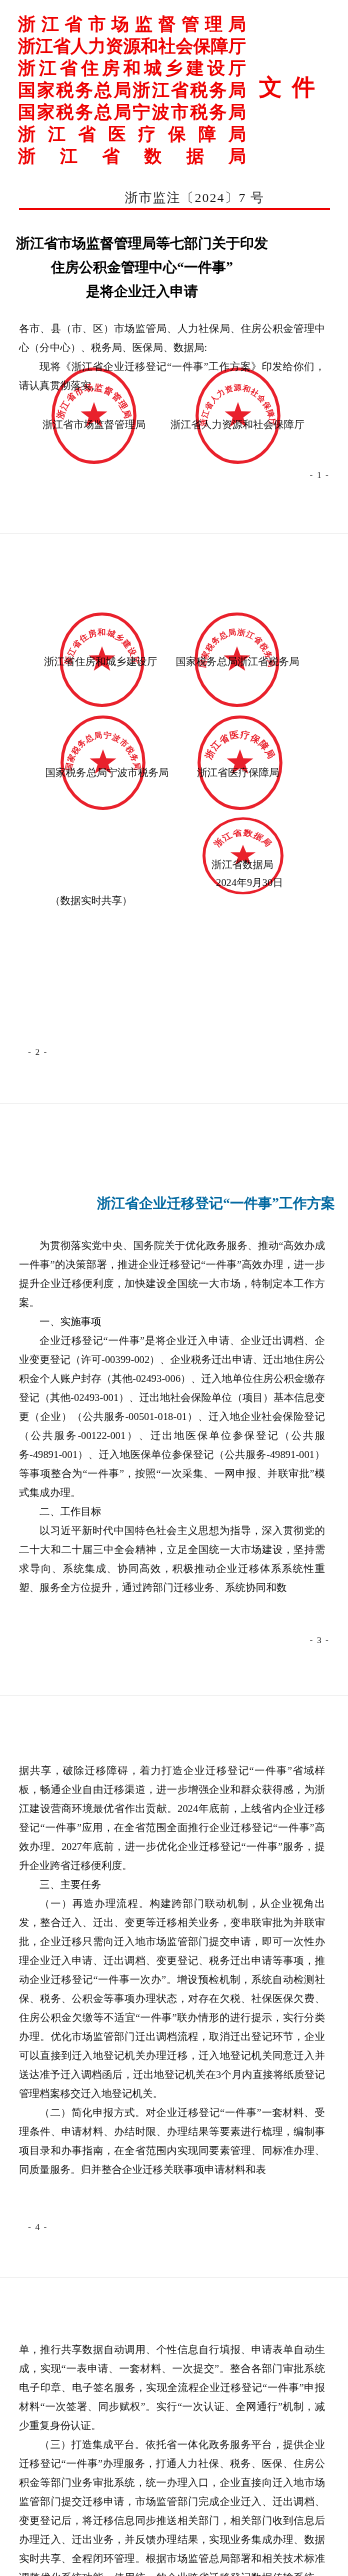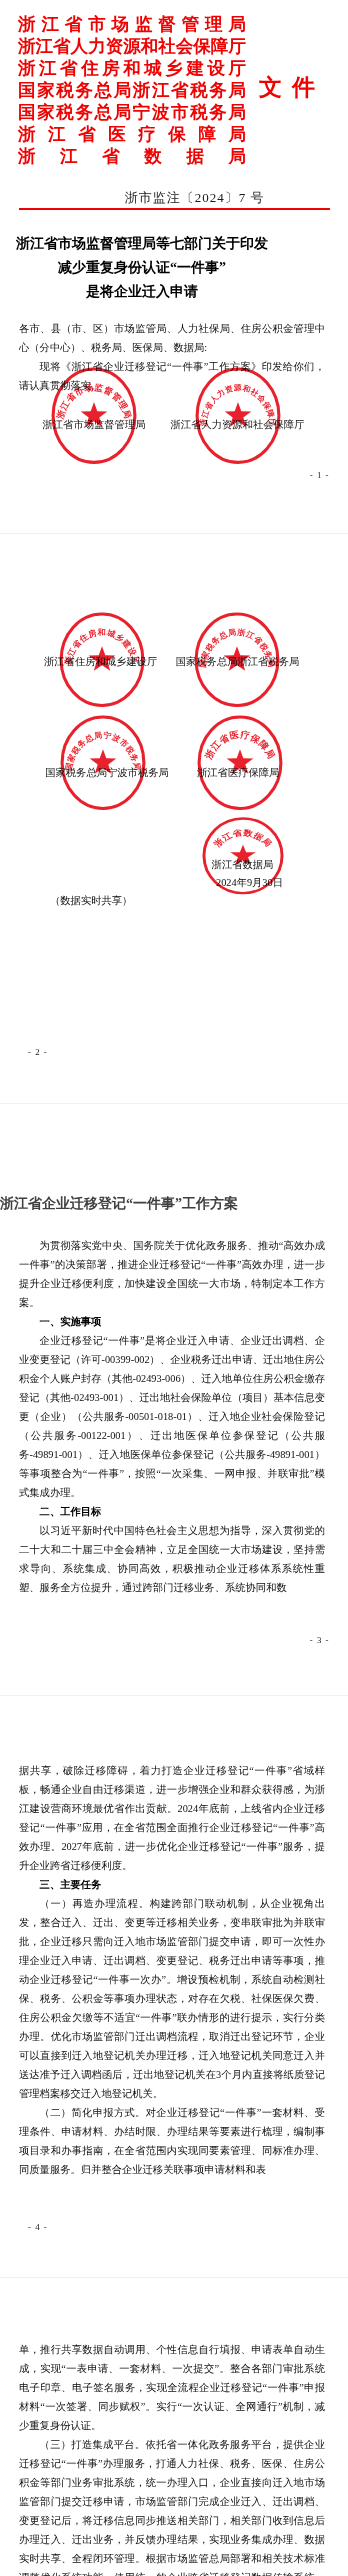--- a/index.html
+++ b/index.html
@@ -13,21 +13,21 @@
   .doc-label{top:76px;left:259px;width:56px;display:flex;justify-content:space-between;
        font-size:23px;font-weight:700;color:#ee0202;line-height:24px;}
   .doc-number{top:189px;left:0;width:349px;text-align:center;font-size:13px;color:#1a1a1a;letter-spacing:1px;padding-left:20px;}
   .red-rule{top:208px;left:19px;width:311px;height:1.5px;background:#ee0202;}
   .notice-title{top:232px;left:0;width:284px;text-align:center;font-size:14px;font-weight:700;
        line-height:24px;color:#000;}
   
   .block{width:306px;left:19px;font-size:10.3px;line-height:19px;text-align:justify;text-justify:inter-ideograph;color:#0d0d0d;}
   .block p{margin:0;}
   .indent{text-indent:2em;}
-  .hd{font-family:"Liberation Sans","DejaVu Sans",sans-serif;font-weight:700;text-indent:2em;color:#000;}
+  .hd{font-family:"Liberation Sans","DejaVu Sans",sans-serif;font-weight:400;text-indent:2em;color:#000;}
   
   .sig{font-size:10.3px;color:#0d0d0d;text-align:center;white-space:nowrap;}
   .seal{mix-blend-mode:multiply;opacity:.93;}
   .seal text{font-family:"Liberation Serif","DejaVu Serif",serif;font-weight:700;fill:#e8101c;letter-spacing:1px;}
   .pageno{font-size:8.8px;color:#222;letter-spacing:1px;font-family:"Liberation Serif",serif;}
   .pagesep{left:0;width:349px;height:1px;background:#f1f1f1;}
   .note{font-size:10.3px;color:#0d0d0d;}
 </style>
 </head>
 <body>
@@ -124,21 +124,21 @@
   </div>
   <div class="abs doc-label">
       <span>文</span>
       <span>件</span>
     </div>
   <div class="abs doc-number">浙市监注〔2024〕7 号</div>
   <div class="abs red-rule"></div>
 
   <div class="abs notice-title">
     <div>浙江省市场监督管理局等七部门关于印发</div>
-    <div>减少重复身份认证“一件事”</div>
+    <div>住房公积金管理中心“一件事”</div>
     <div>是将企业迁入申请</div>
   </div>
 
   <div class="abs block" style="top:319px;">
     <p>各市、县（市、区）市场监管局、人力社保局、住房公积金管理中心（分中心）、税务局、医保局、数据局:</p>
     <p class="indent">现将《浙江省企业迁移登记“一件事”工作方案》印发给你们，请认真贯彻落实。</p>
   </div>
 
   <div class="abs sig" style="top:418px;left:32px;width:124px;">浙江省市场监督管理局</div>
   <div class="abs sig" style="top:418px;left:168px;width:139px;">浙江省人力资源和社会保障厅</div>
@@ -195,21 +195,21 @@
     <ellipse cx="85" cy="97" rx="79" ry="91" fill="none" stroke="#e8101c" stroke-width="6"></ellipse>
     <path id="arcG" d="M 25,140 A 62,74 0 1 1 145,140" fill="none"></path>
     <text style="font-size:19px;"><textPath href="#arcG" startOffset="50%" text-anchor="middle">浙江省数据局</textPath></text>
     <path d="M85,70 L91.35,88.26 L110.68,88.66 L95.27,100.34 L100.87,118.84 L85,107.8 L69.13,118.84 L74.73,100.34 L59.32,88.66 L78.65,88.26 Z" fill="#e8101c"></path>
   </svg>
 
   <div class="abs note" style="top:894px;left:50px;">（数据实时共享）</div>
   <div class="abs pageno" style="top:1047px;left:28px;">- 2 -</div>
   <div class="abs pagesep" style="top:1103px;"></div>
 
-  <div class="abs" style="top:1195px;left:0;width:335px;text-align:left;font-size:14px;font-weight:700;color:#404040;">浙江省企业迁移登记“一件事”工作方案</div>
+  <div class="abs" style="top:1195px;left:0;width:335px;text-align:right;font-size:14px;font-weight:700;color:#0369a1;">浙江省企业迁移登记“一件事”工作方案</div>
   <div class="abs block" style="top:1236px;">
     <p class="indent">为贯彻落实党中央、国务院关于优化政务服务、推动“高效办成一件事”的决策部署，推进企业迁移登记“一件事”高效办理，进一步提升企业迁移便利度，加快建设全国统一大市场，特制定本工作方案。</p>
     <p class="hd">一、实施事项</p>
     <p class="indent">企业迁移登记“一件事”是将企业迁入申请、企业迁出调档、企业变更登记（许可-00399-002）、企业税务迁出申请、迁出地住房公积金个人账户封存（其他-02493-006）、迁入地单位住房公积金缴存登记（其他-02493-001）、迁出地社会保险单位（项目）基本信息变更（企业）（公共服务-00501-018-01）、迁入地企业社会保险登记（公共服务-00122-001）、迁出地医保单位参保登记（公共服务-49891-001）、迁入地医保单位参保登记（公共服务-49891-001）等事项整合为“一件事”，按照“一次采集、一网申报、并联审批”模式集成办理。</p>
     <p class="hd">二、工作目标</p>
     <p class="indent">以习近平新时代中国特色社会主义思想为指导，深入贯彻党的二十大和二十届三中全会精神，立足全国统一大市场建设，坚持需求导向、系统集成、协同高效，积极推动企业迁移体系系统性重塑、服务全方位提升，通过跨部门迁移业务、系统协同和数</p>
   </div>
   <div class="abs pageno" style="top:1635px;right:19.6px;">- 3 -</div>
   <div class="abs pagesep" style="top:1695px;"></div>
 

